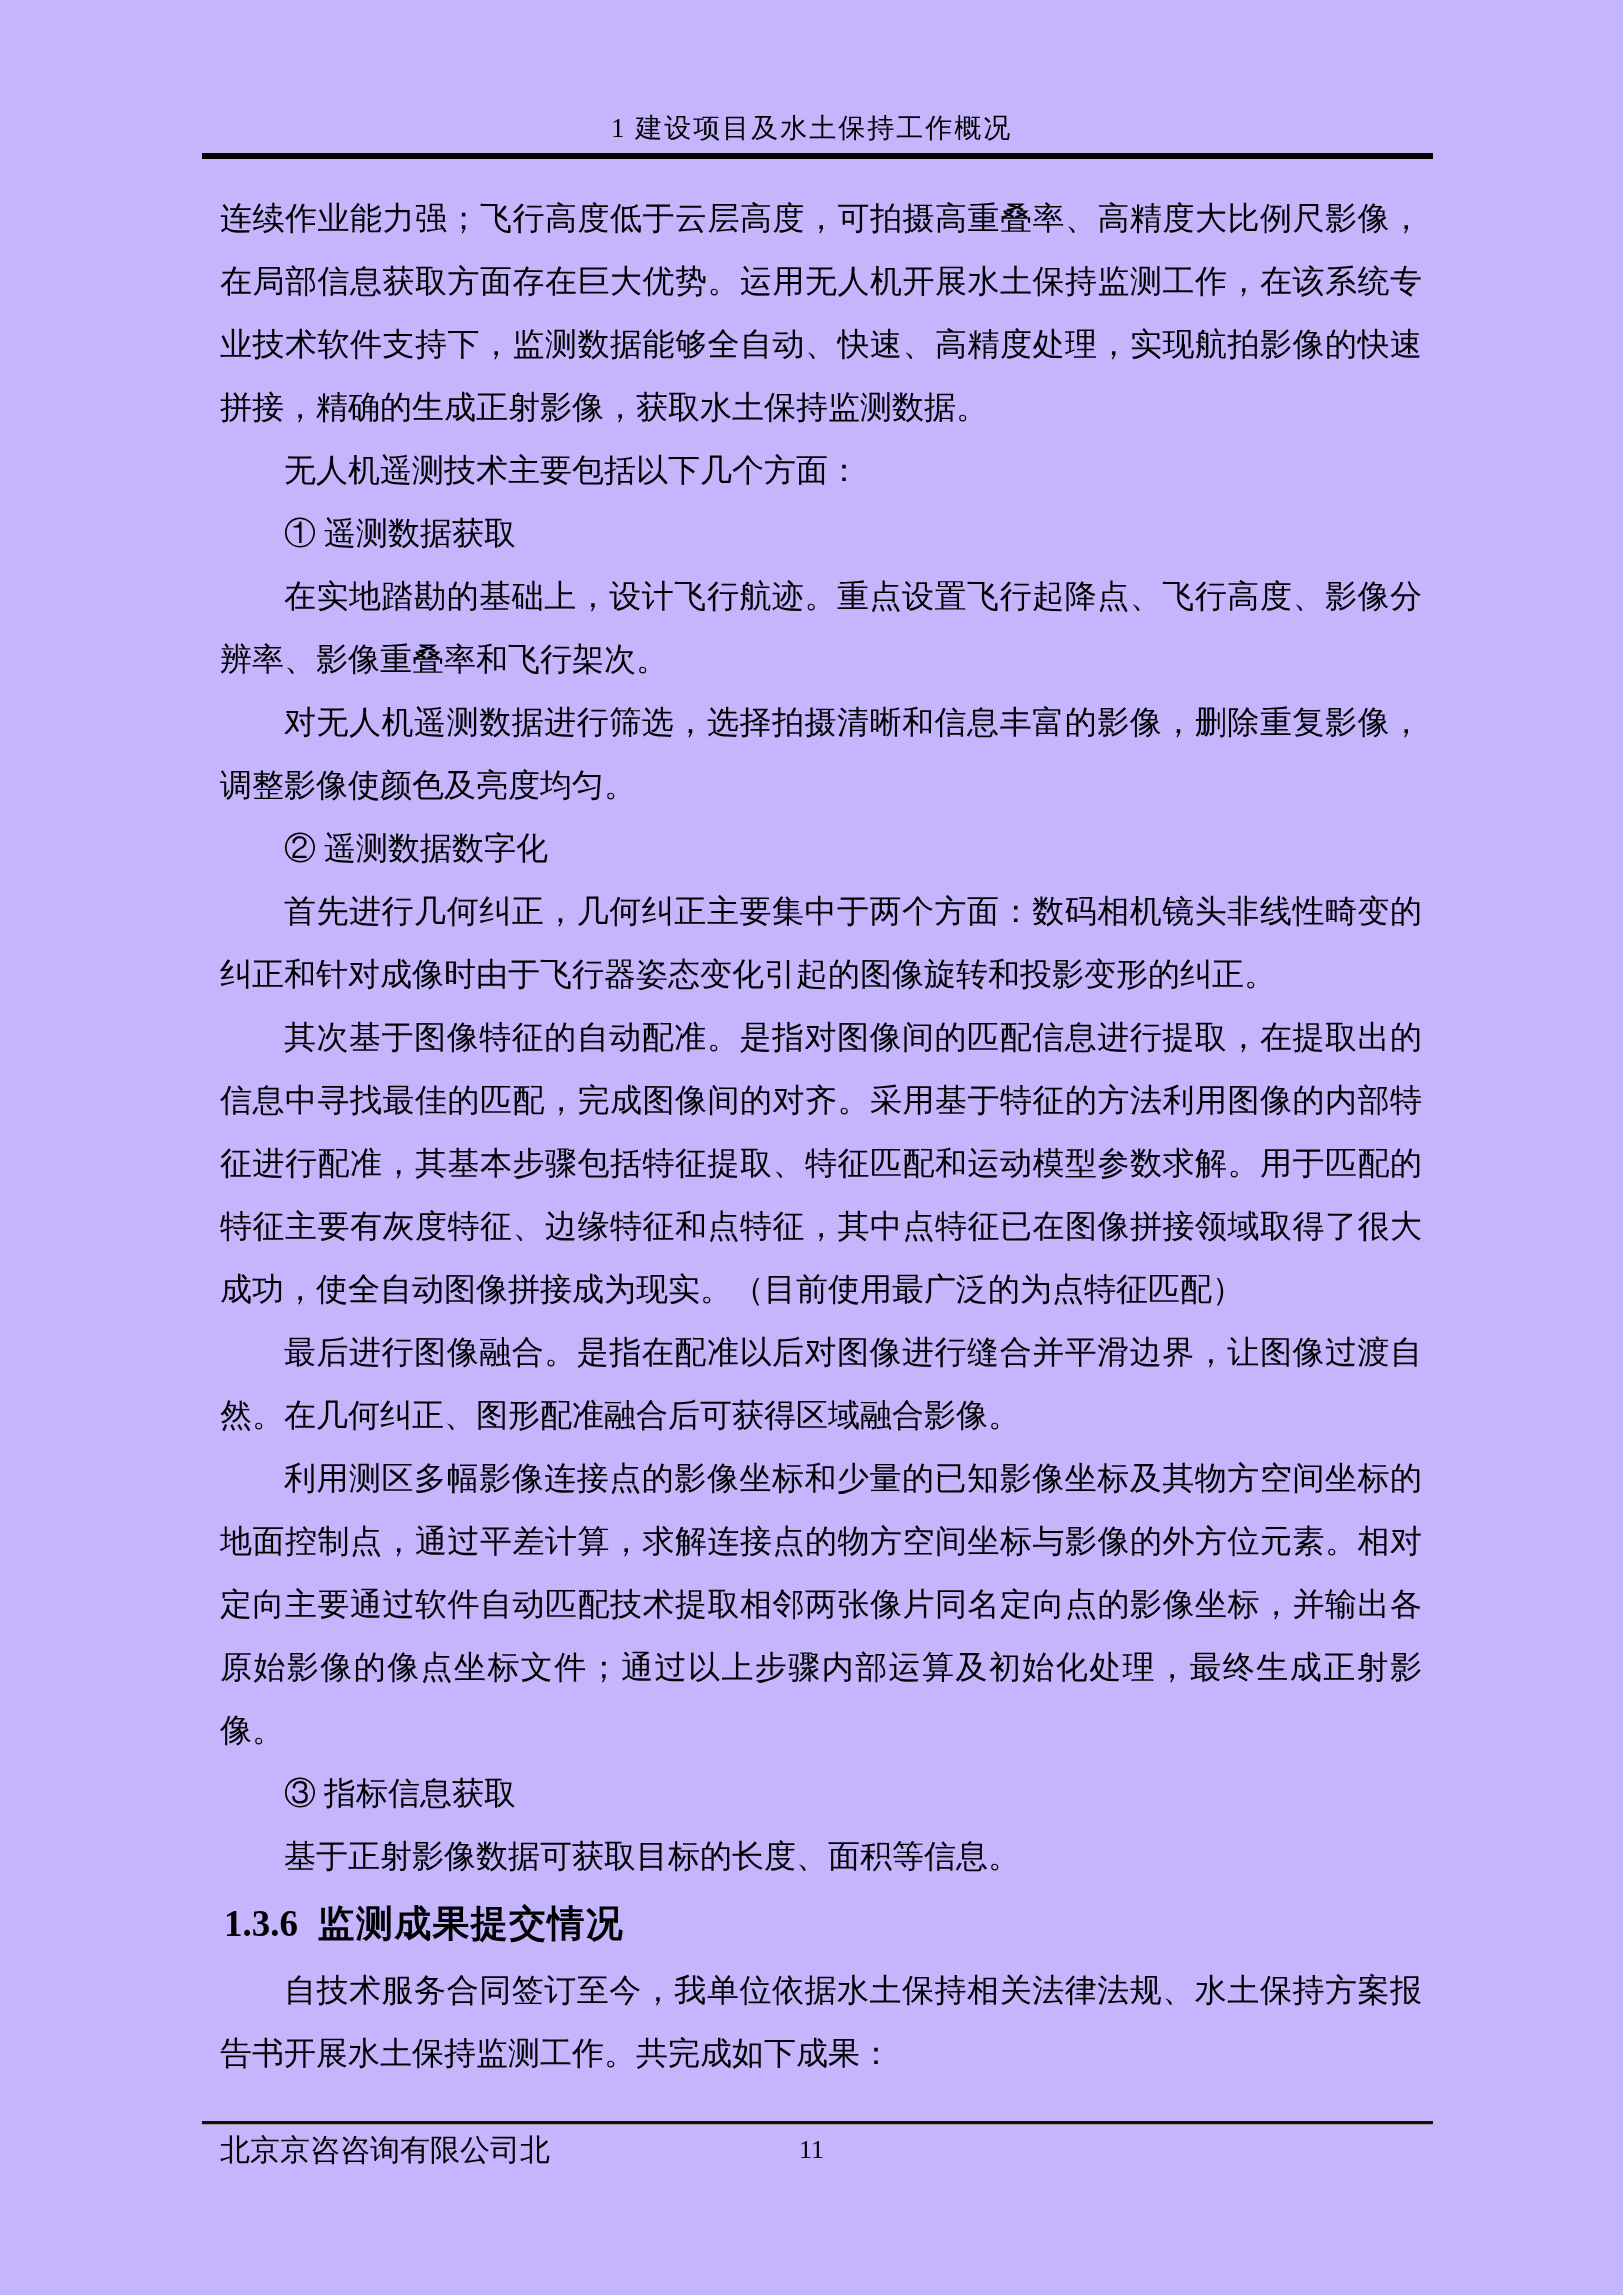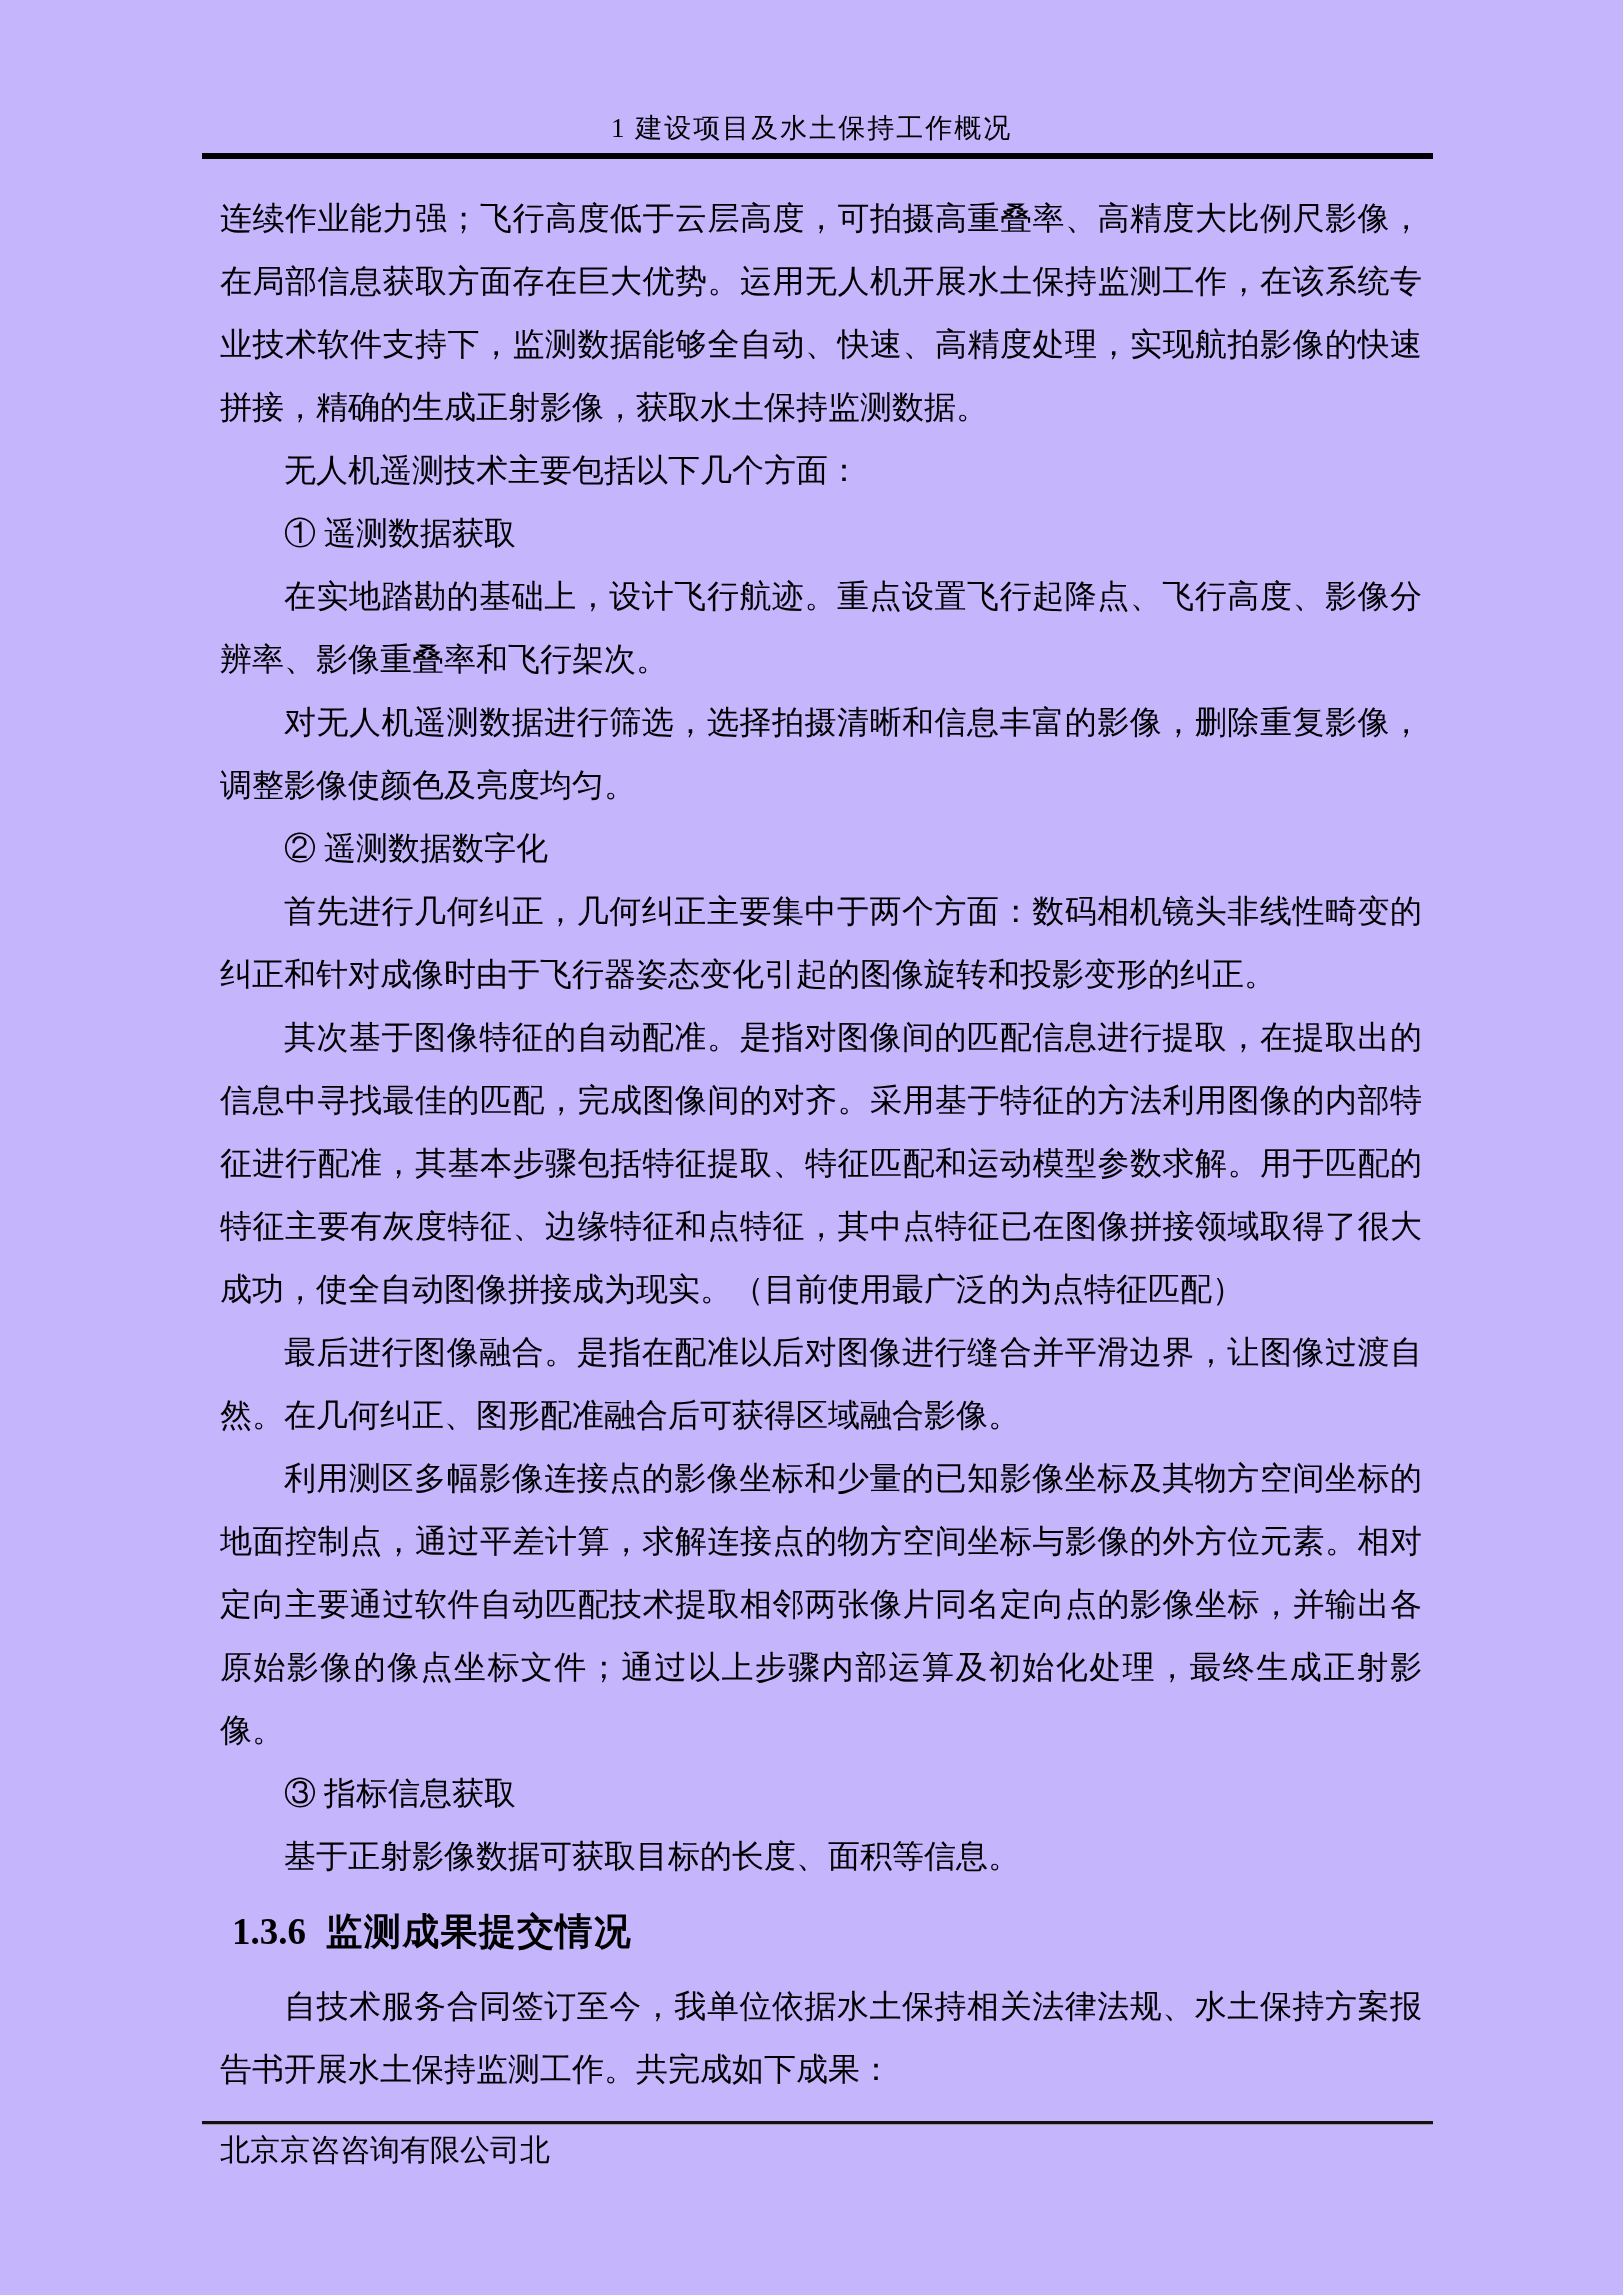--- a/index.html
+++ b/index.html
@@ -48,21 +48,21 @@
   }
   .para {
     margin: 0;
     padding: 0;
     text-indent: 64px;
   }
   .para.no-indent {
     text-indent: 0;
   }
   .section-heading {
-    margin: 12px;
+    margin: 4px;
     padding: 0;
     font-size: 37px;
     line-height: 63px;
     font-weight: bold;
     text-indent: 0;
     text-align: left;
   }
   .section-heading .sec-title {
     margin-left: 19.6px;
     letter-spacing: 1.3px;
@@ -119,15 +119,16 @@
 
     <h2 class="section-heading">
       <span>1.3.6</span><span class="sec-title">监测成果提交情况</span>
     </h2>
 
     <p class="para">自技术服务合同签订至今，我单位依据水土保持相关法律法规、水土保持方案报告书开展水土保持监测工作。共完成如下成果：</p>
   </div>
 
   <div class="footer-rule"></div>
   <div class="footer-company">北京京咨咨询有限公司北</div>
+  <div class="footer-page-number">11</div>
 
 </div>
 
 
 </body></html>

